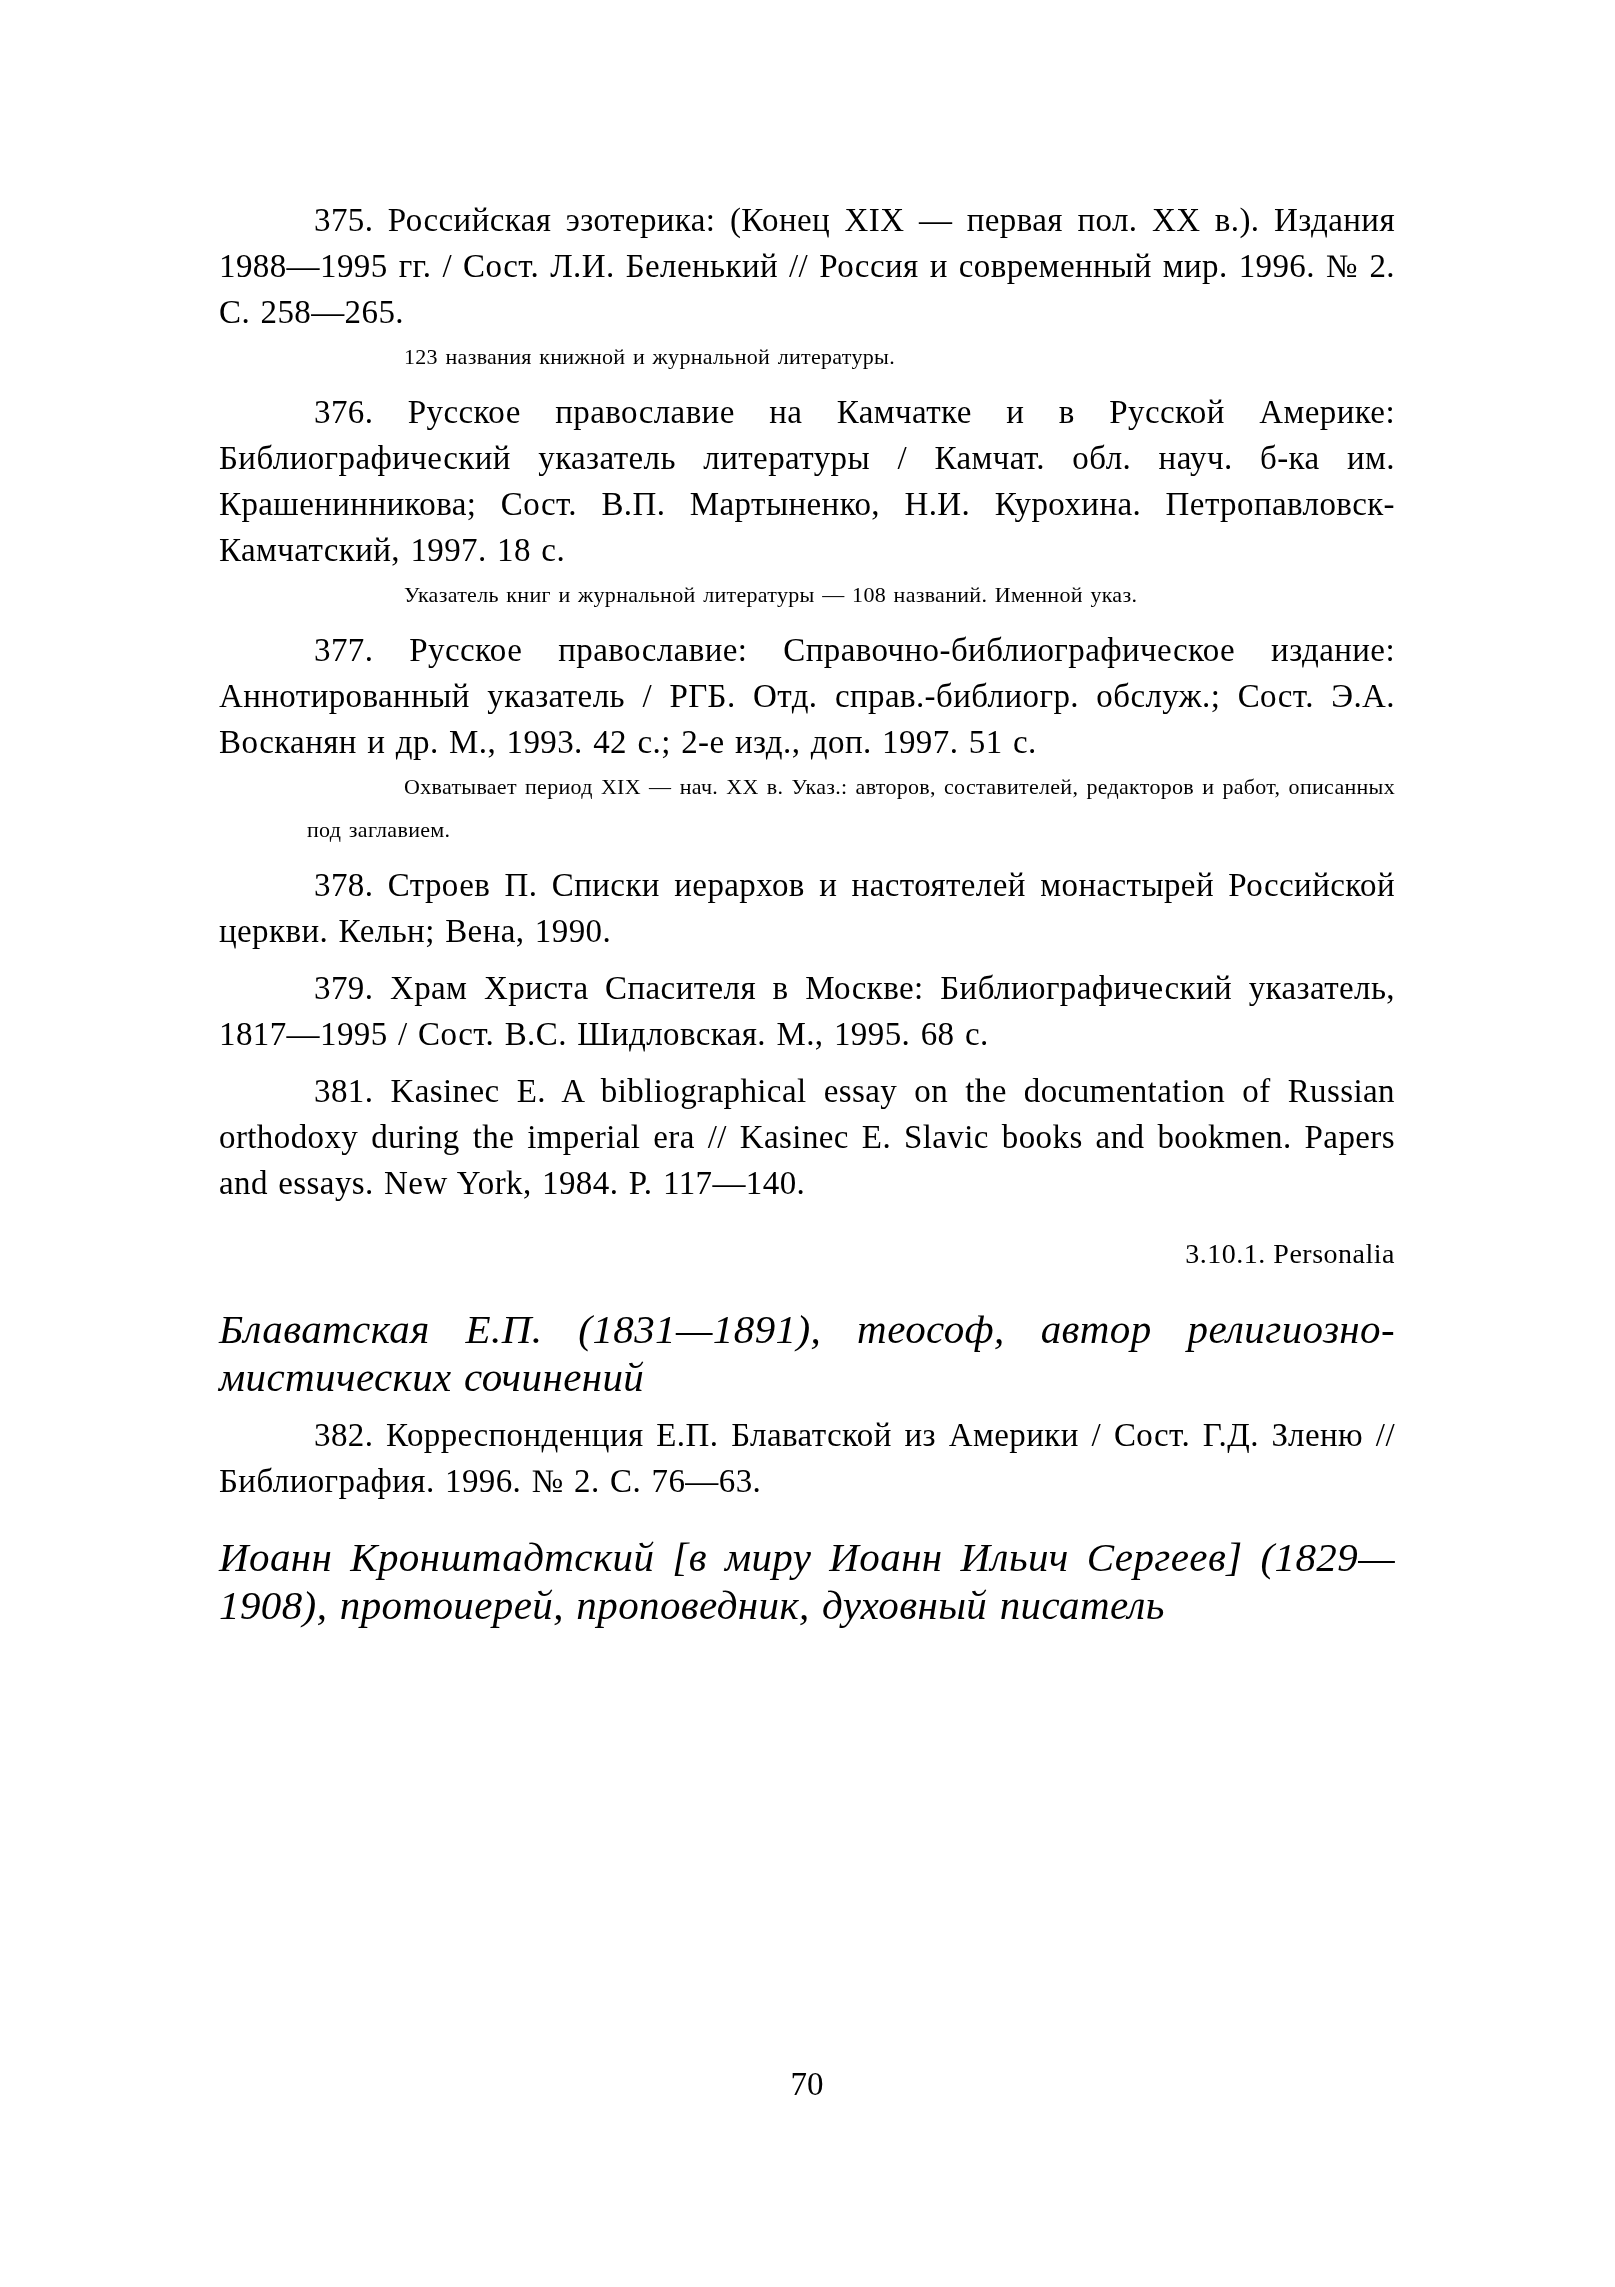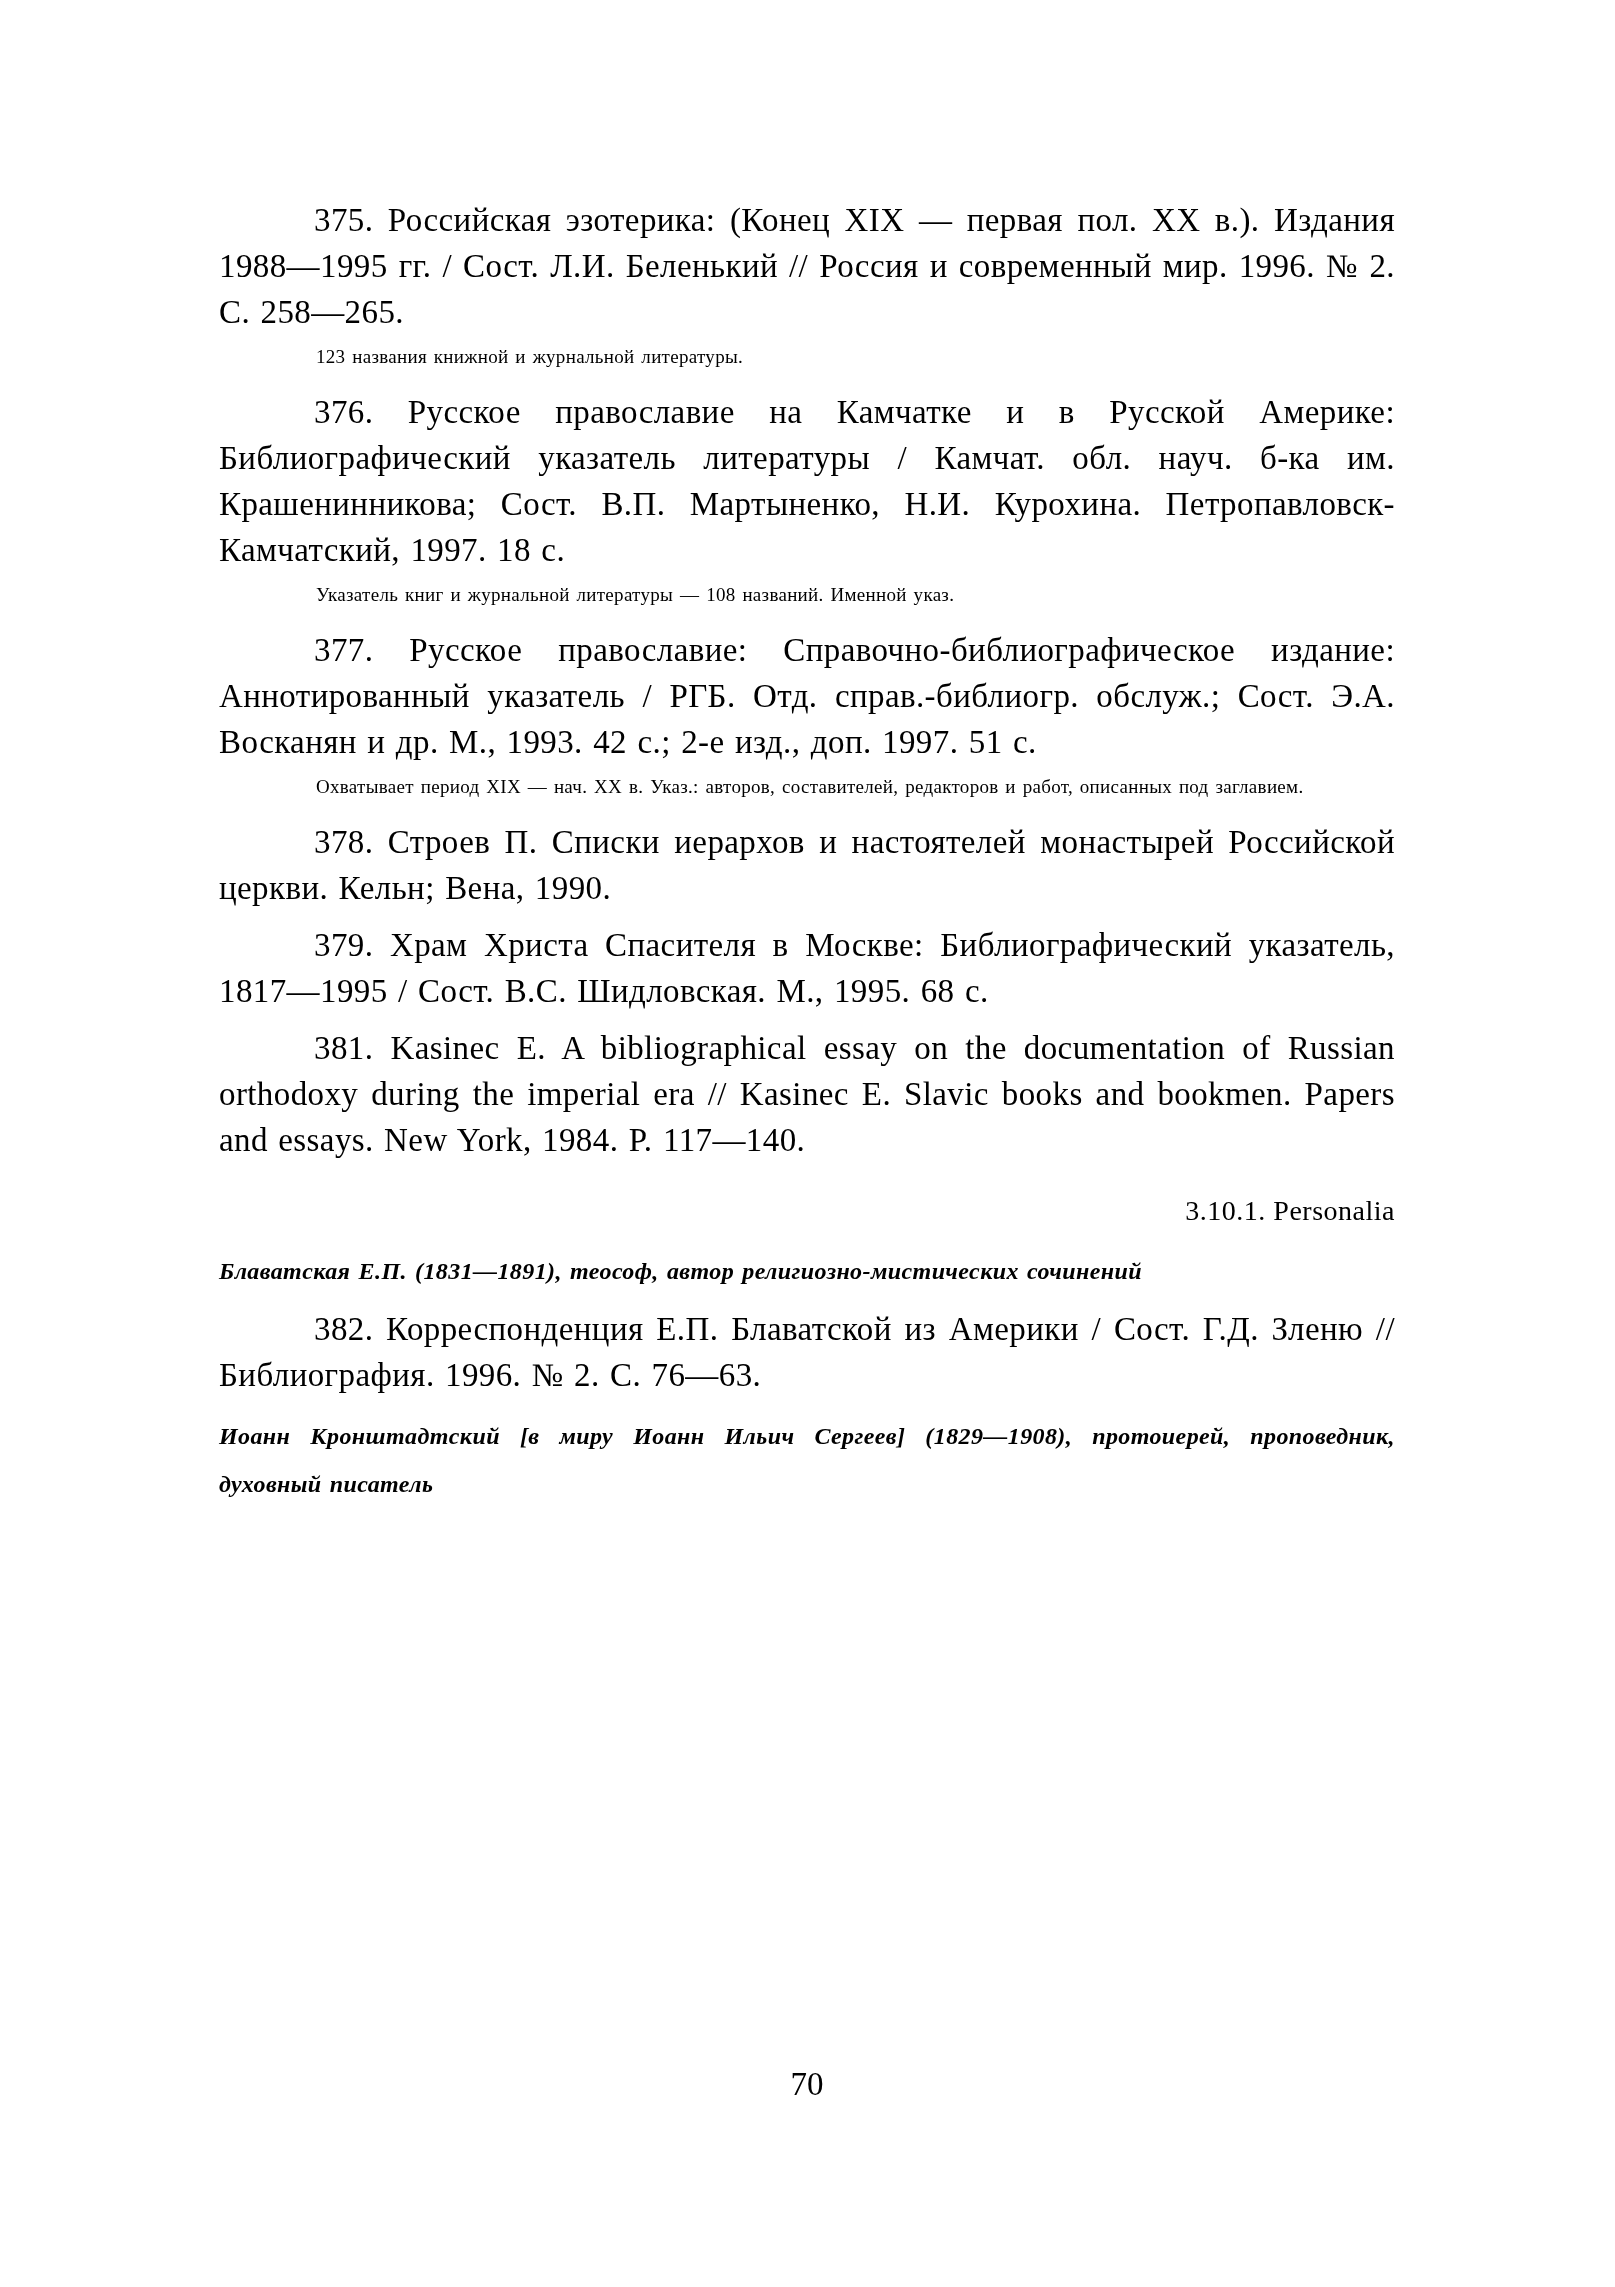--- a/index.html
+++ b/index.html
@@ -24,45 +24,46 @@
     font-size: 33px;
     line-height: 46px;
     text-align: justify;
     text-indent: 95px;
     letter-spacing: 0.4px;
     word-spacing: 1.8px;
     margin-top: 11px;
   }
   .entry.first { margin-top: 0; }
   .annotation {
-    font-size: 19px;
+    font-size: 22px;
     line-height: 43px;
     text-align: justify;
+    margin-left: 88px;
     text-indent: 97px;
     letter-spacing: 0.3px;
     word-spacing: 1.8px;
   }
   .section-heading {
     font-size: 28px;
     line-height: 44px;
     font-weight: normal;
     text-align: right;
     letter-spacing: 0.5px;
     margin-top: 26px;
     margin-bottom: 13px;
   }
   .person-heading {
-    font-size: 24px;
+    font-size: 41px;
     line-height: 48px;
-    font-weight: bold;
+    font-weight: normal;
     font-style: italic;
     text-align: justify;
     letter-spacing: 0.4px;
     word-spacing: 1.8px;
-    margin-top: 14px;
+    margin-top: 29px;
   }
   .page-number {
     position: absolute;
     left: 219px;
     top: 2064px;
     width: 1176px;
     text-align: center;
     font-size: 33px;
     line-height: 41px;
     font-family: Liberation Serif, serif;

